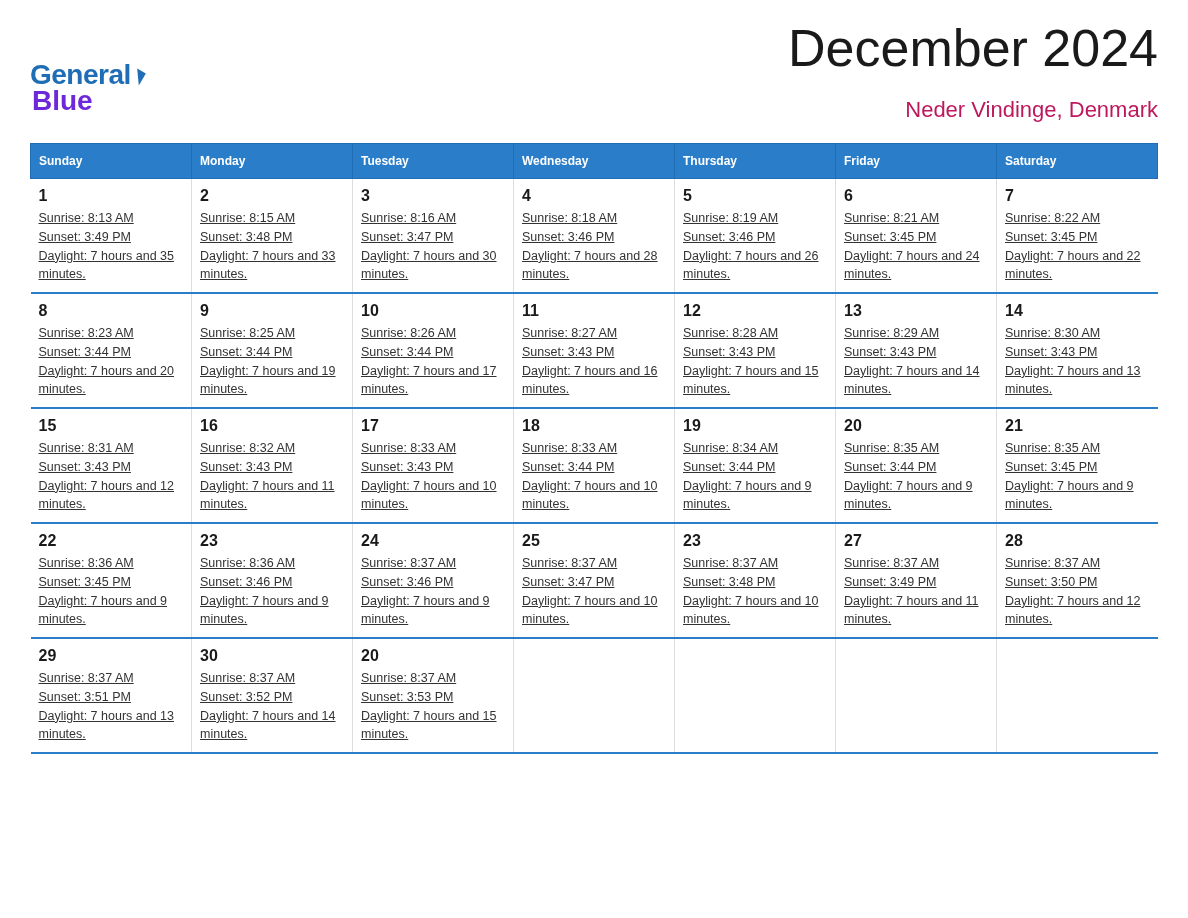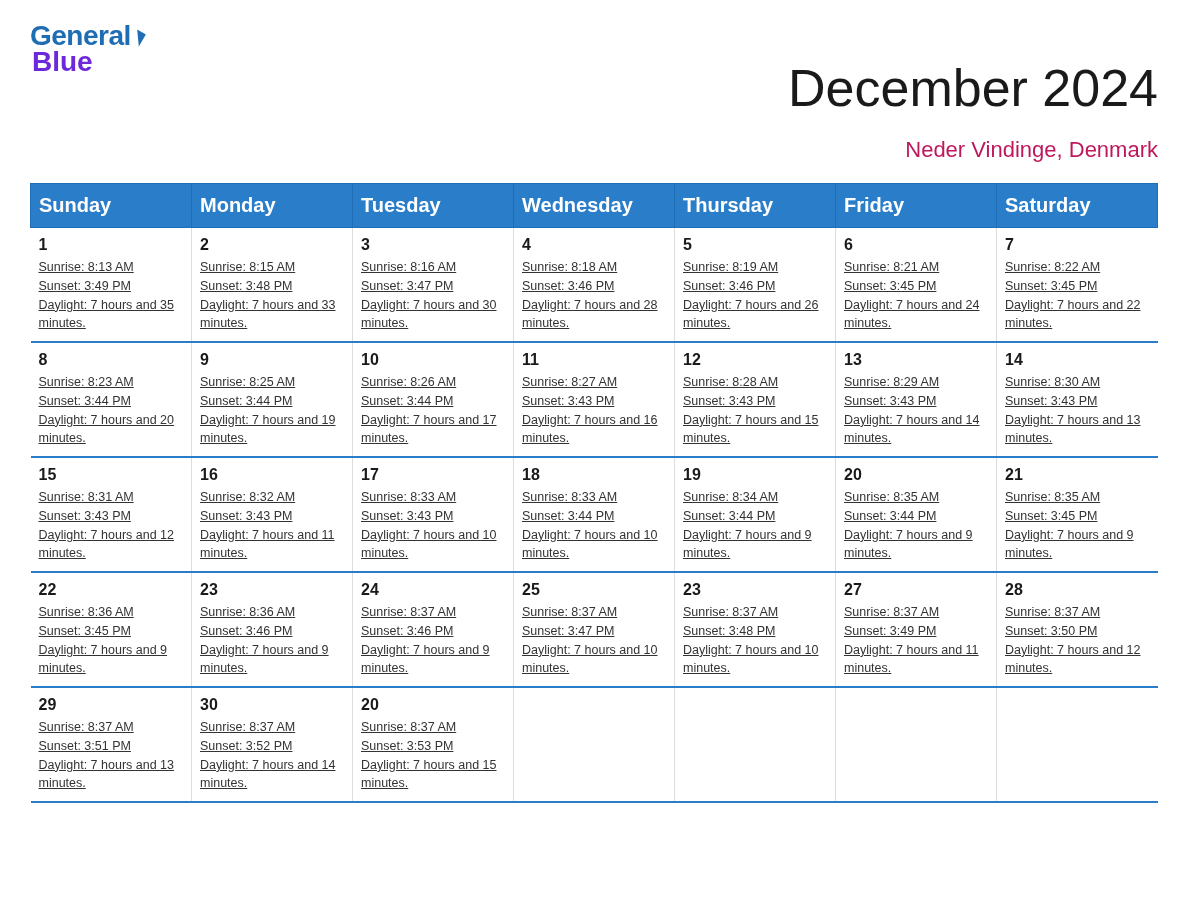--- a/index.html
+++ b/index.html
@@ -19,20 +19,21 @@
     .logo {
       display: flex;
       flex-direction: column;
       align-items: flex-start;
     }
     .logo-general {
       font-size: 28px;
       font-weight: bold;
       color: #1a1a1a;
       letter-spacing: -0.5px;
+      margin-top: 39px;
     }
     .logo-general span {
       color: #1e6db5;
     }
     .logo-blue {
       font-size: 28px;
       font-weight: bold;
       color: #6d28d9;
       margin-top: -6px;
       padding-left: 2px;
@@ -49,36 +50,35 @@
       transform: rotate(30deg);
     }
     .title-area {
       text-align: right;
     }
     .month-title {
       font-size: 52px;
       font-weight: normal;
       color: #1a1a1a;
       line-height: 1.1;
-      margin-top: 40px;
     }
     .location {
       font-size: 22px;
       color: #be185d;
       margin-top: 20px;
     }
     table {
       width: 100%;
       border-collapse: collapse;
       table-layout: fixed;
     }
     thead tr th {
       background-color: #2a7dc9;
       color: #fff;
-      font-size: 20px;
+      font-size: 12px;
       font-weight: bold;
       padding: 10px 8px;
       text-align: left;
       border: 1px solid #1e6db5;
     }
     tbody tr {
       border-bottom: 2px solid #2a7dc9;
     }
     tbody tr td {
       vertical-align: top;

